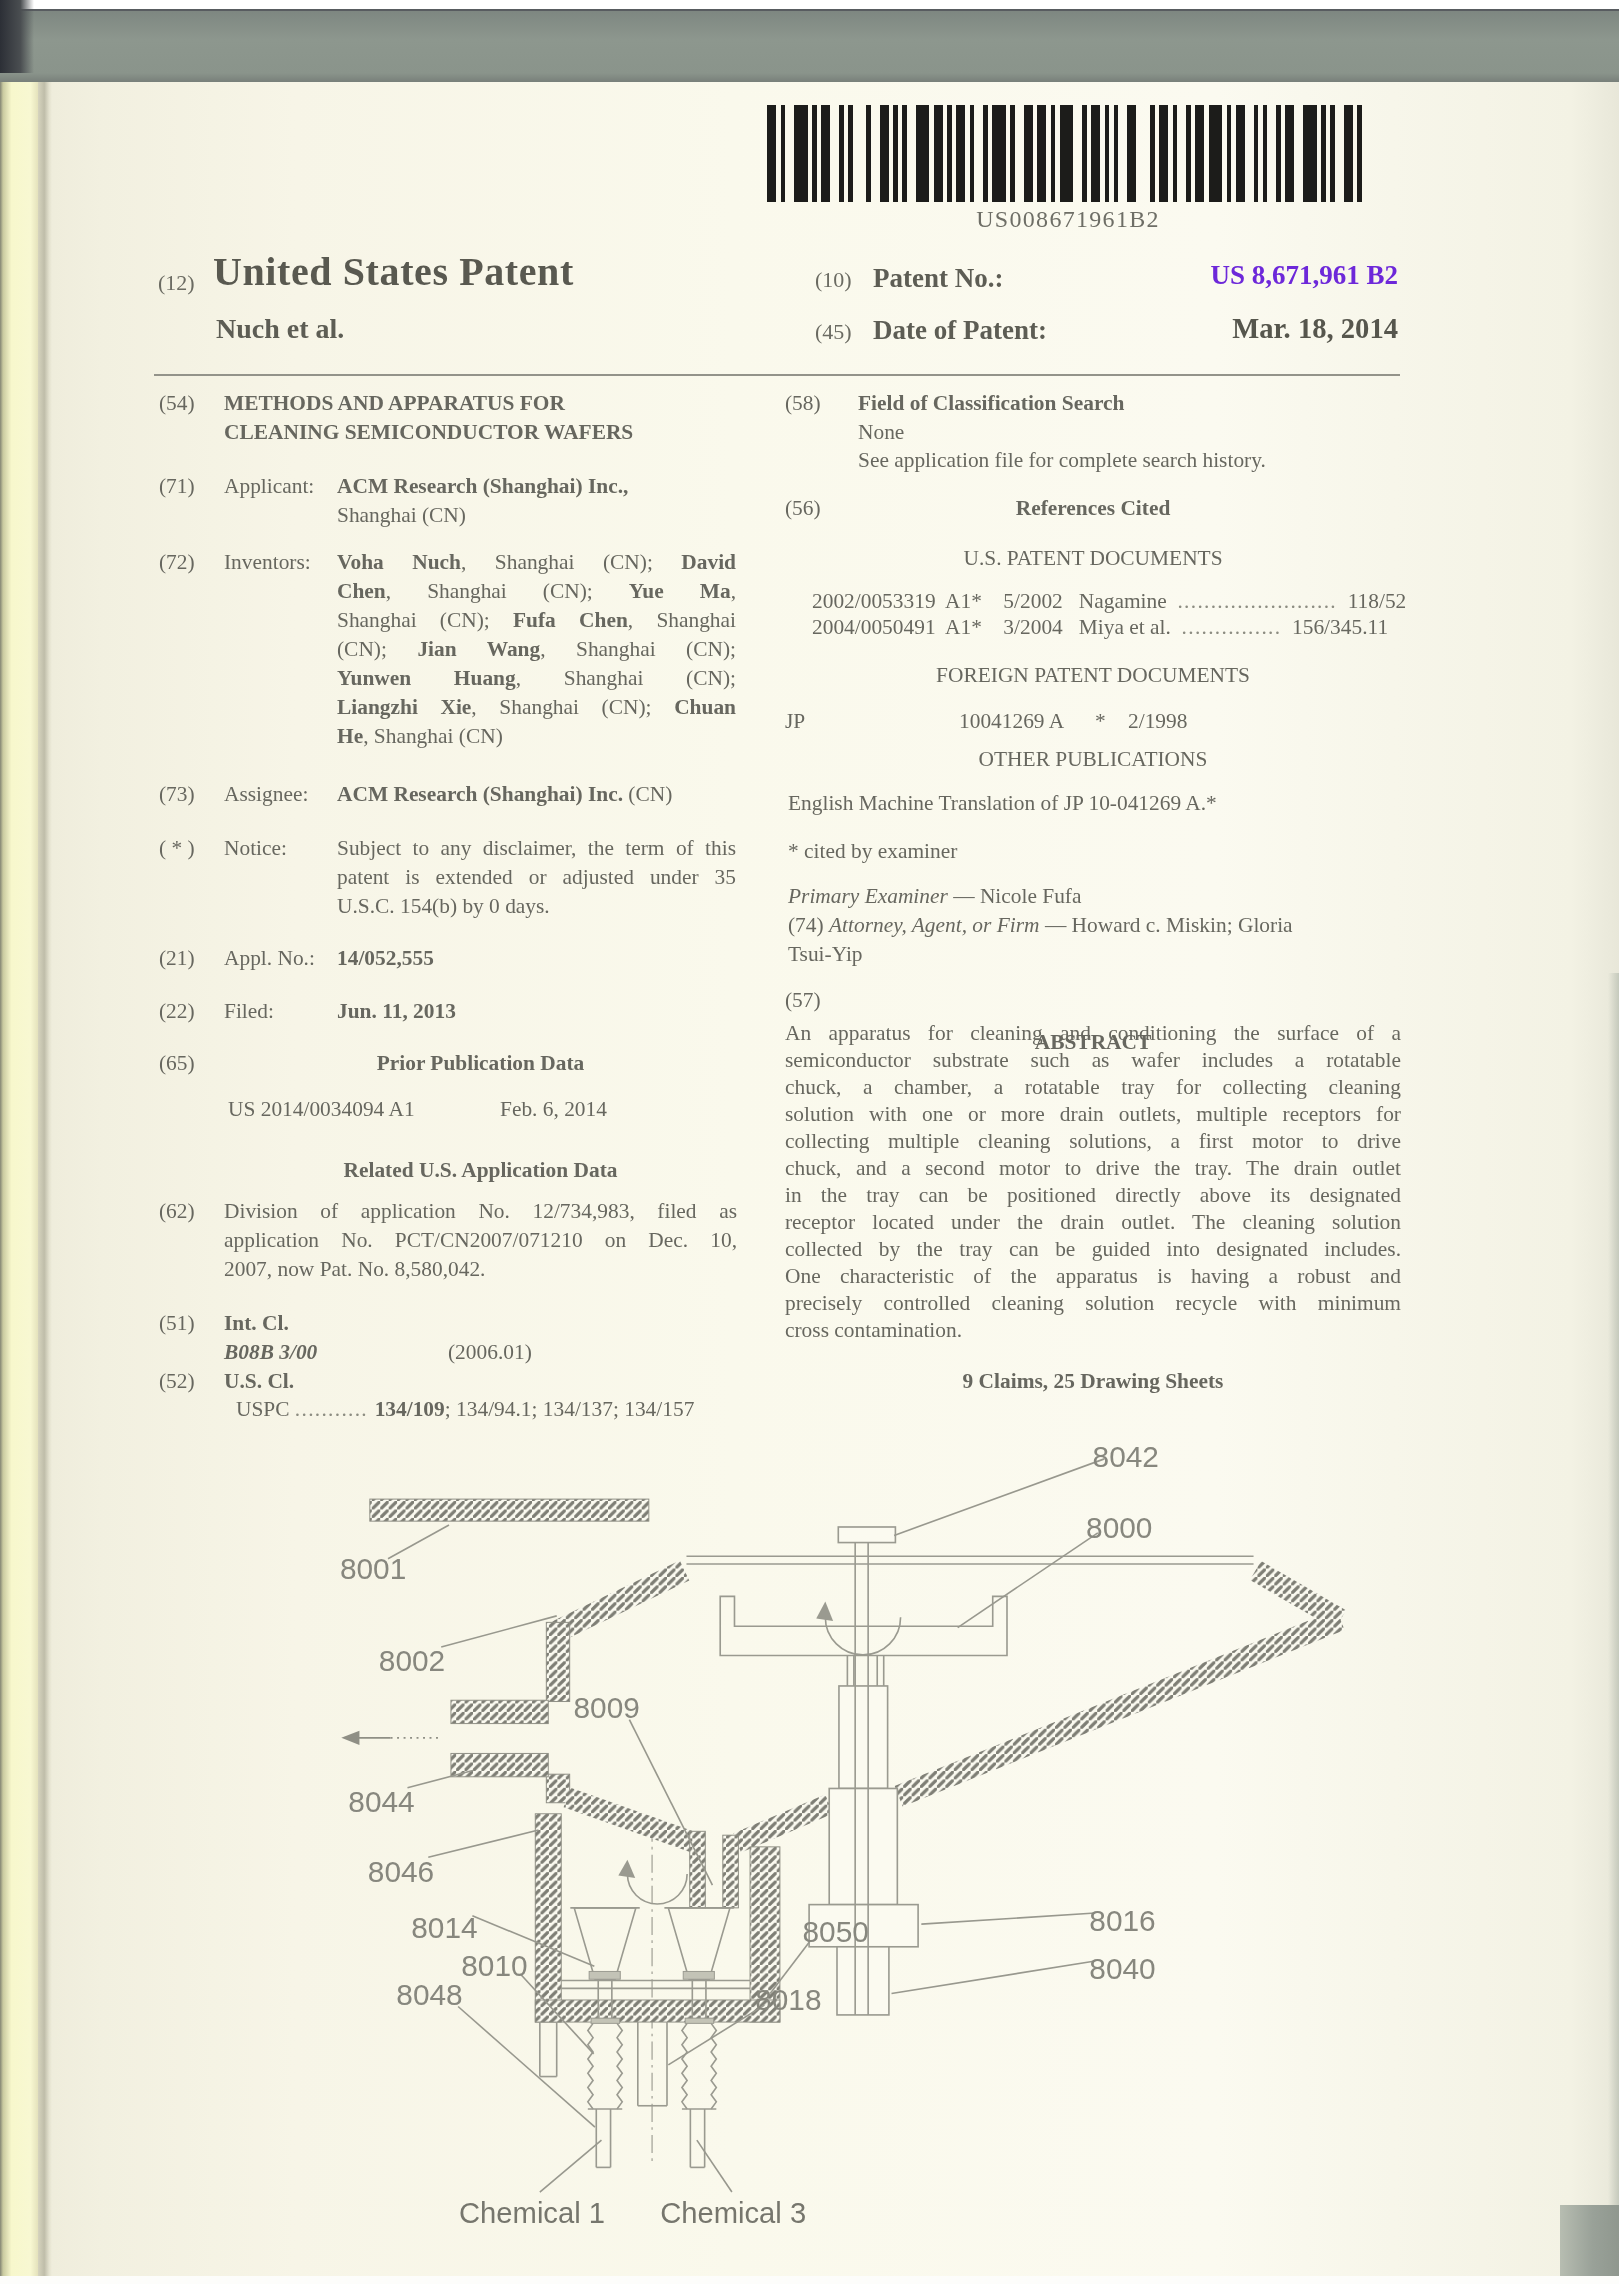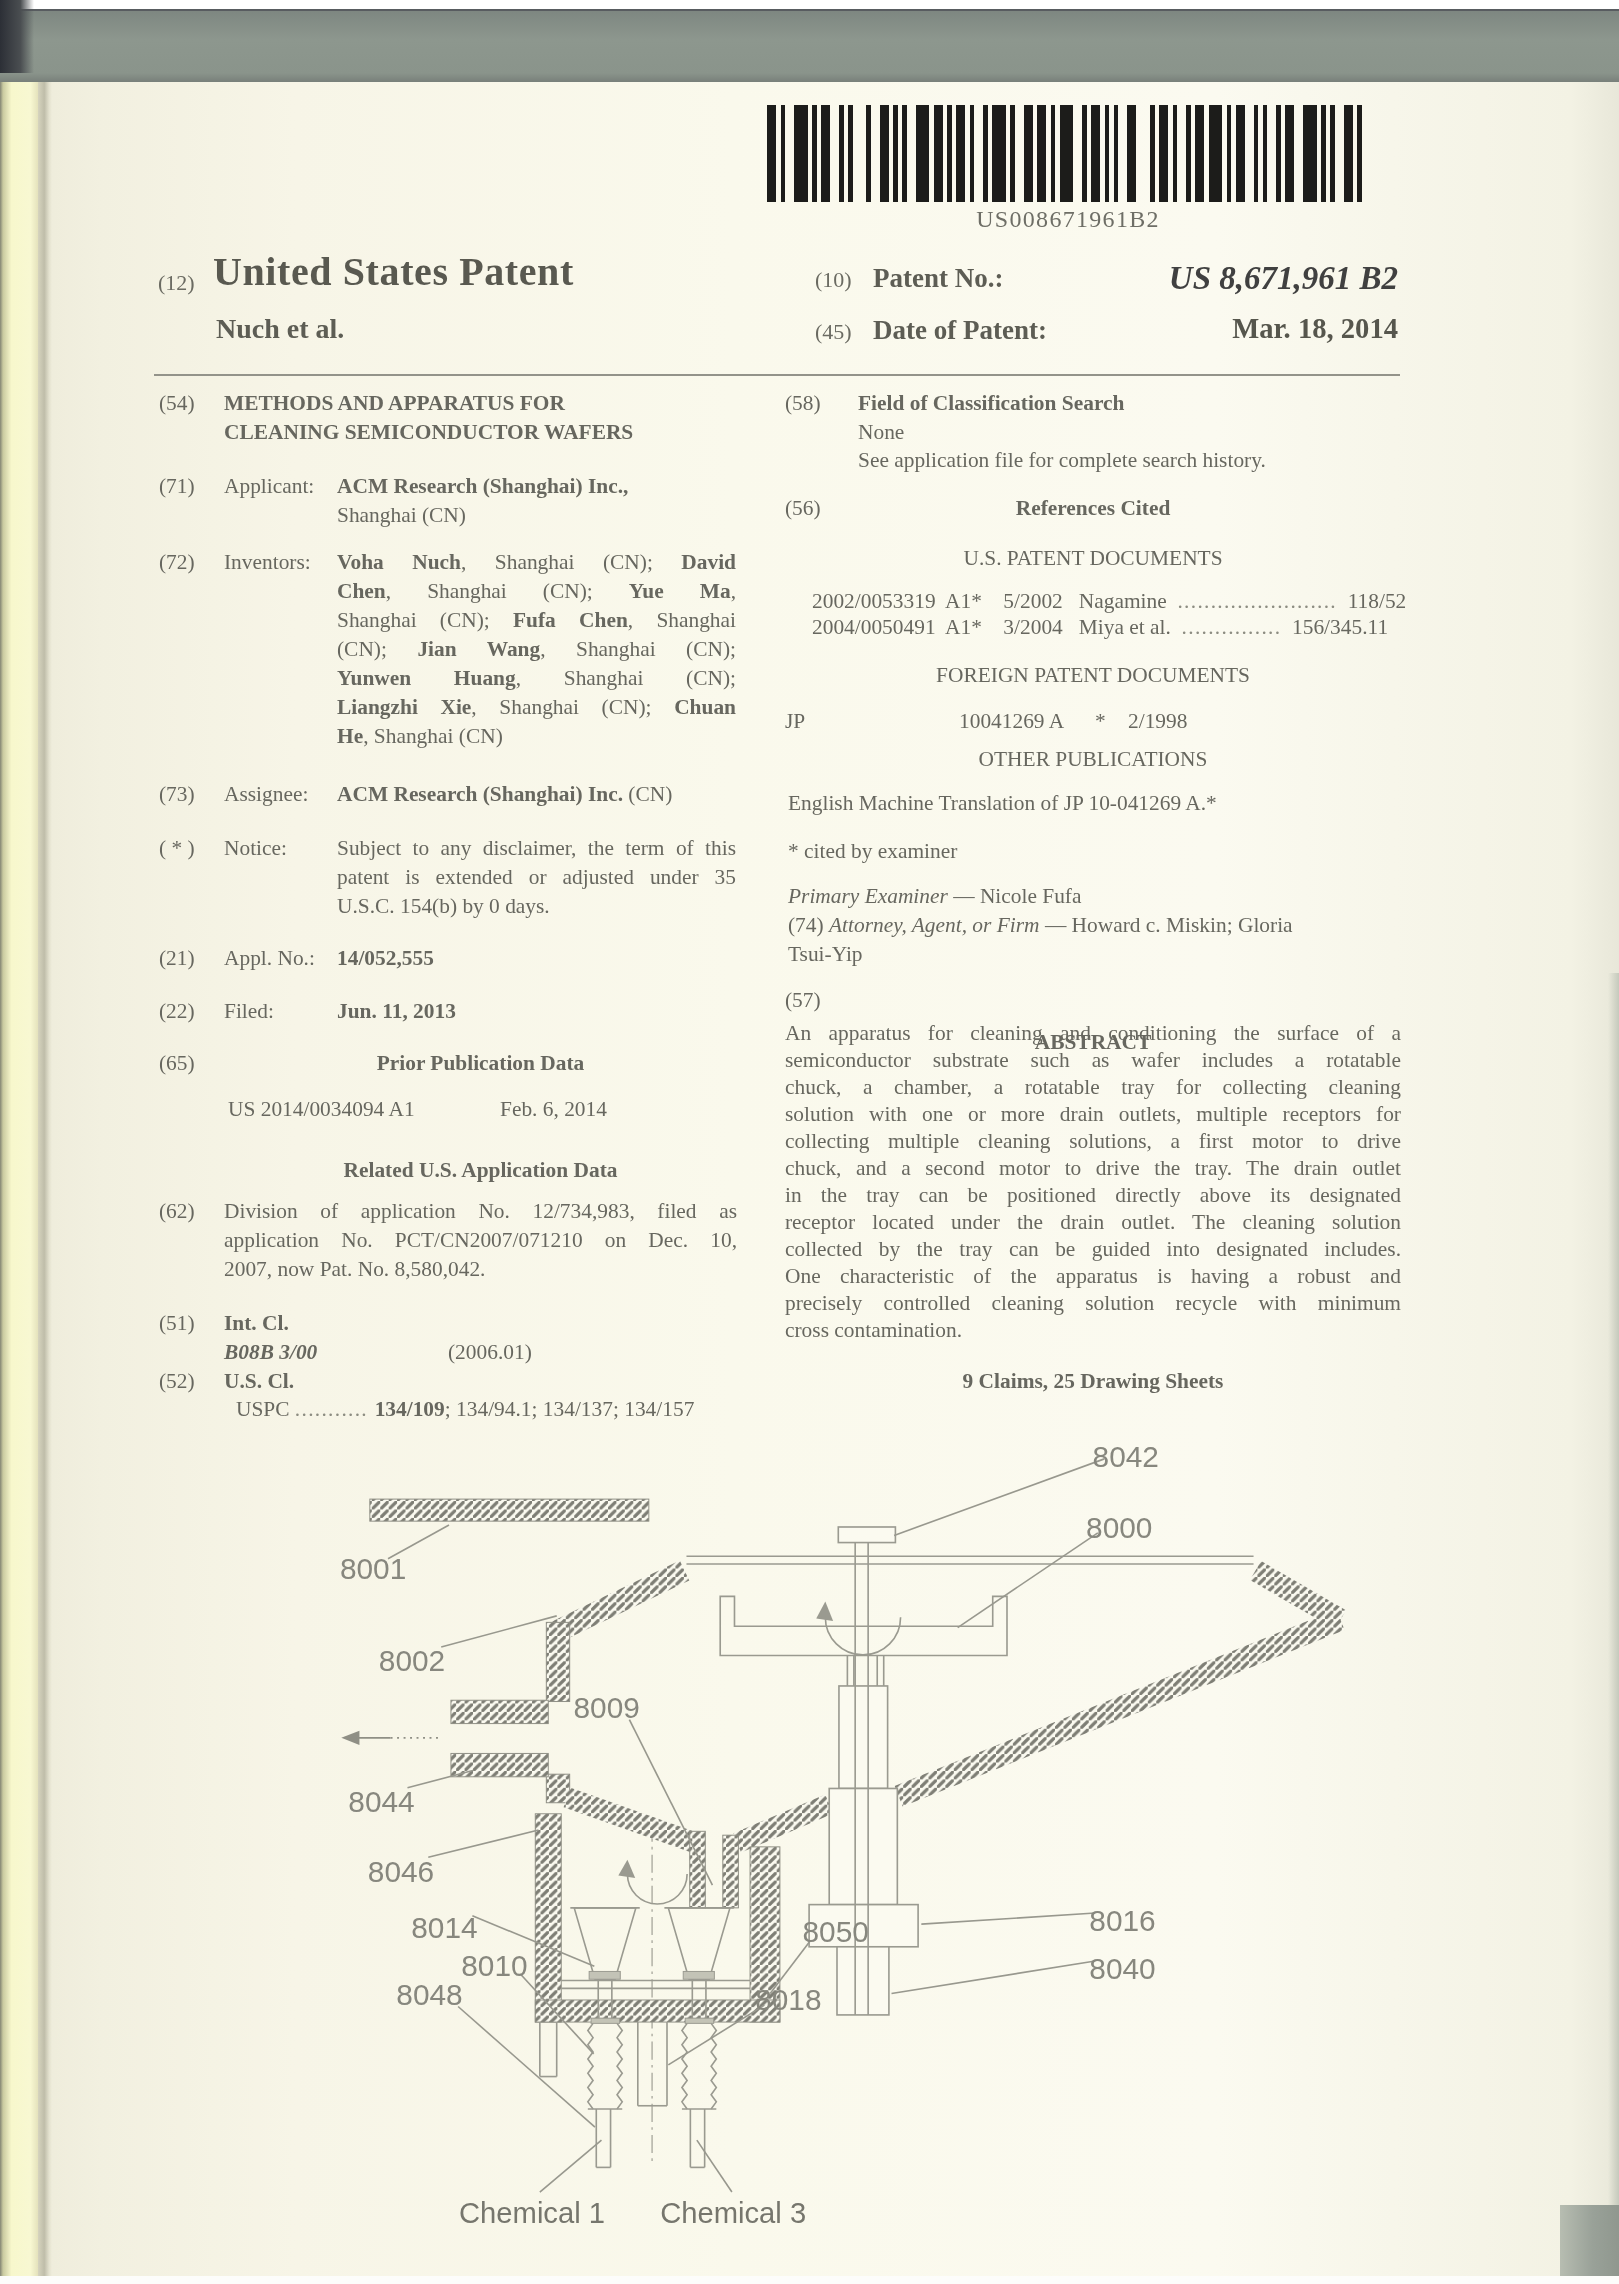--- a/index.html
+++ b/index.html
@@ -32,21 +32,21 @@
   .b{font-weight:bold;}
   .i{font-style:italic;}
   .c{text-align:center;}
   .dots{letter-spacing:1.3px;color:#8d8d82;}
   .just .ln{text-align:justify;text-align-last:justify;}
   .just .ln:last-child{text-align-last:left;}
   .hdr-title{font-size:40px;font-weight:bold;color:#595950;letter-spacing:0.6px;}
   .hdr-sub{font-size:28px;font-weight:bold;color:#5d5d54;}
   .hdr-num{font-size:22px;color:#6b6b62;}
   .hdr-field{font-size:27px;font-weight:bold;color:#5d5d54;}
-  .hdr-val1{font-size:33px;font-weight:bold;color:#404040;font-style:italic;}
+  .hdr-val1{font-size:27px;font-weight:bold;color:#6d28d9;}
   .hdr-val2{font-size:28.6px;font-weight:bold;color:#56564d;}
   .rule{position:absolute;left:154px;top:374px;width:1246px;height:1.9px;background:#93938a;}
   
   #barcode{position:absolute;left:767px;top:105px;width:602px;height:97px;overflow:hidden;white-space:nowrap;font-size:0;}
   #barcode i{display:inline-block;height:97px;}
   #barcode .bb{background:#1c1c1a;}
   .bc-text{position:absolute;left:767px;top:206px;width:602px;text-align:center;font-size:24px;color:#6e6e66;letter-spacing:1.3px;}
   
   #fig{position:absolute;left:279px;top:1408px;}
   .figlbl{font-family:"Liberation Sans","DejaVu Sans",sans-serif;font-size:46px;fill:#87877e;}

